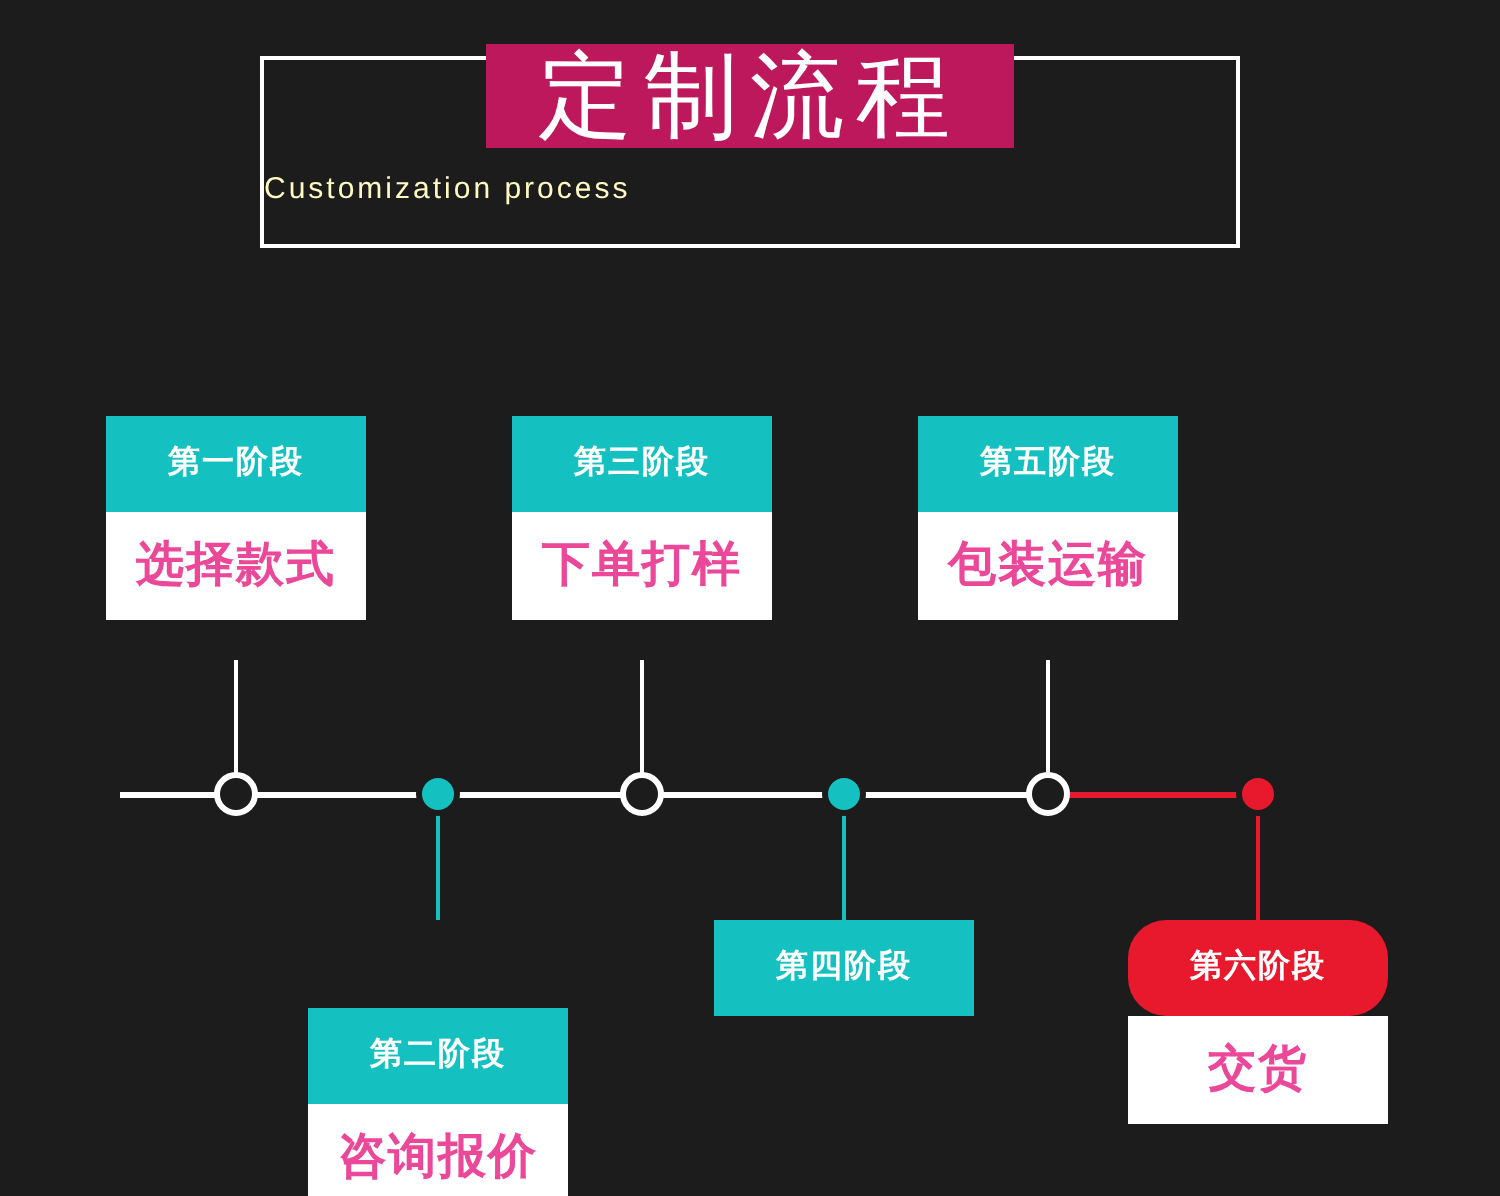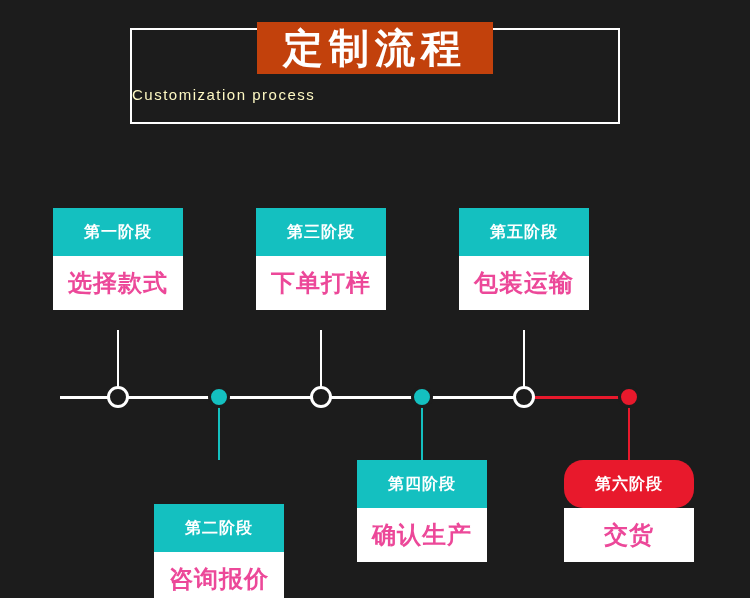--- a/index.html
+++ b/index.html
@@ -23,25 +23,25 @@
     width: 490px;
     height: 96px;
     border: 2px solid #ffffff;
     box-sizing: border-box;
   }
   .header-title {
     position: absolute;
     left: 50%;
     top: -8px;
     transform: translateX(-50%);
-    background: #c2410c;
+    background: #be185d;
     padding: 0 26px;
     color: #ffffff;
-    font-size: 40px;
-    font-weight: bold;
+    font-size: 47px;
+    font-weight: normal;
     letter-spacing: 6px;
     line-height: 52px;
     white-space: nowrap;
   }
   .header-sub {
     position: absolute;
     left: 0;
     right: 0;
     top: 56px;
     color: #fef9c3;
@@ -168,21 +168,20 @@
   <div class="node white" style="left:321px;"></div>
   <div class="card" style="left:321px; top:208px;">
     <div class="card-head">第三阶段</div>
     <div class="card-body">下单打样</div>
   </div>
 
   <div class="stem teal" style="left:421px; top:404px; height:56px;"></div>
   <div class="node teal" style="left:422px;"></div>
   <div class="card" style="left:422px; top:460px;">
     <div class="card-head">第四阶段</div>
-    <div class="card-body">确认生产</div>
   </div>
 
   <div class="stem" style="left:523px; top:330px; height:58px;"></div>
   <div class="node white" style="left:524px;"></div>
   <div class="card" style="left:524px; top:208px;">
     <div class="card-head">第五阶段</div>
     <div class="card-body">包装运输</div>
   </div>
 
   <div class="stem red" style="left:628px; top:404px; height:56px;"></div>

